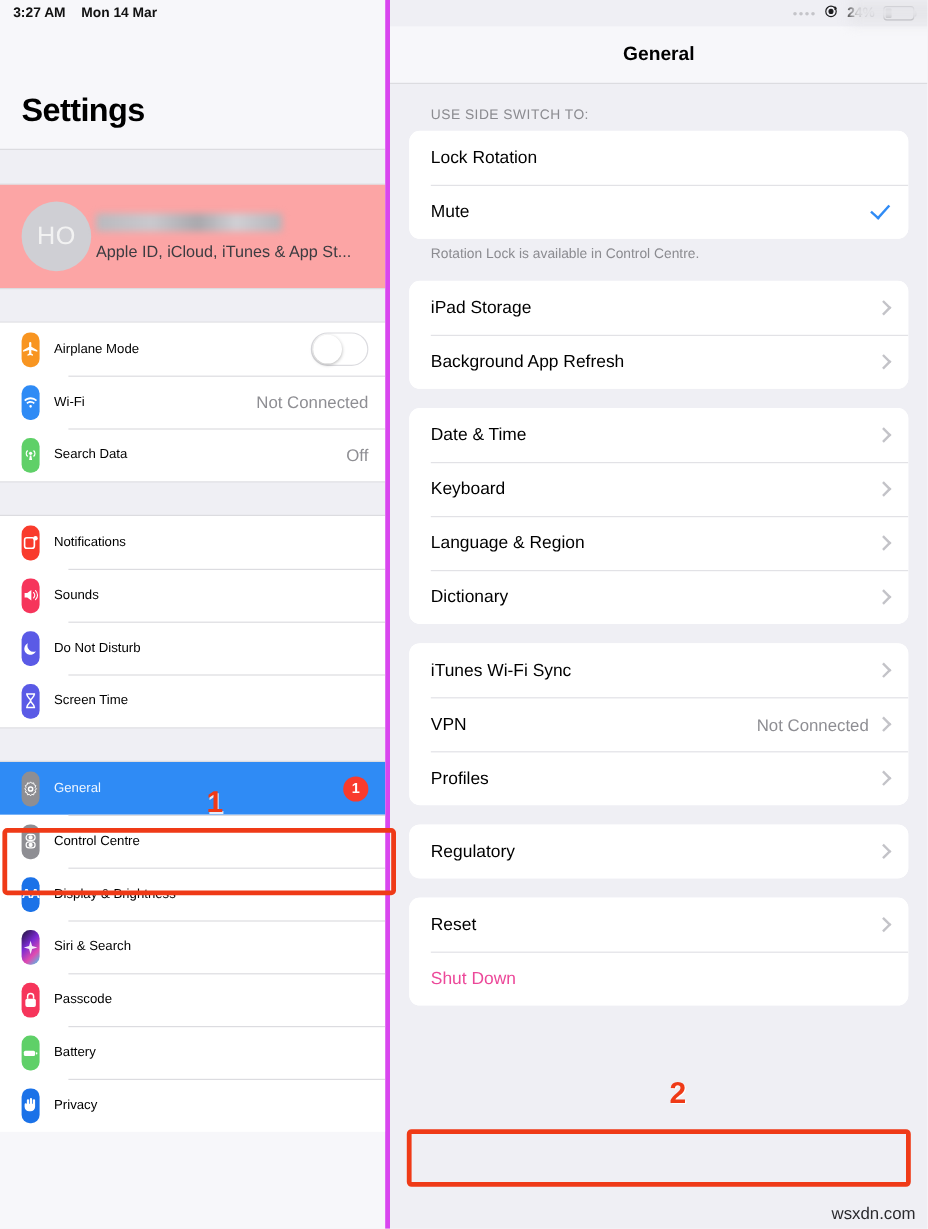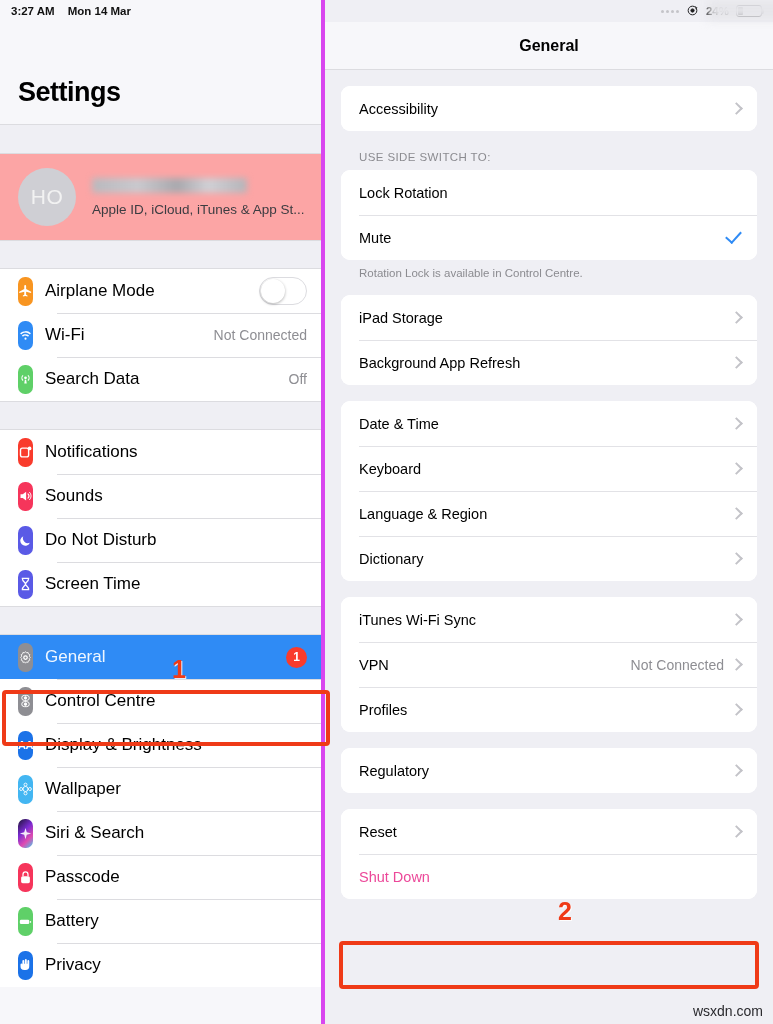--- a/index.html
+++ b/index.html
@@ -51,21 +51,21 @@
     height: 86px; padding-left: 18px;
     background: #fca5a5;
   }
   .avatar {
     width: 58px; height: 58px; border-radius: 50%;
     background: #cfcfd4; color: #f2f2f2;
     display: flex; align-items: center; justify-content: center;
     font-size: 21px; letter-spacing: 0.5px;
     flex: none;
   }
-  .profile-text { margin-left: 16px; }
+  .profile-text { margin-left: 4px; }
   .profile-name-blur {
     width: 155px; height: 15px; border-radius: 2px;
     background: linear-gradient(90deg,#b9b9be 0%, #c9c9ce 30%, #a8a8ad 55%, #d0d0d5 75%, #b4b4b9 100%);
     filter: blur(3px);
     margin-bottom: 9px;
   }
   .profile-sub { font-size: 13.5px; color: #3c3c41; }
 
   .row {
     display: flex; align-items: center;
@@ -78,21 +78,21 @@
     content:""; position:absolute; left:57px; right:0; top:0;
     height:1px; background:#dcdce0;
   }
   .app-icon {
     width: 15px; height: 29px; border-radius: 7px;
     flex: none; margin-right: 12px;
     display: flex; align-items: center; justify-content: center;
     color: #fff;
   }
   .app-icon svg { display:block; }
-  .row-label { font-size: 17px; color: #000; }
+  .row-label { font-size: 11px; color: #000; }
   .row-value { margin-left: auto; font-size: 14px; color: #8e8e93; }
 
   .toggle {
     margin-left: auto;
     width: 48px; height: 28px; border-radius: 14px;
     background: #fff; border: 1px solid #dcdce0;
     position: relative;
   }
   .toggle .knob {
     position: absolute; top: 1px; left: 1px;
@@ -346,32 +346,20 @@
             </svg>
         </div>
         <span class="row-label">Control Centre</span>
       </div>
 
       <div class="row">
         <div class="app-icon" style="background:#1b72e8;font-size:11px;font-weight:bold;letter-spacing:-.5px">AA</div>
         <span class="row-label">Display &amp; Brightness</span>
       </div>
 
-      <div class="row">
-        <div class="app-icon" style="background:#43b6f2">
-          <svg width="18" height="18" viewBox="0 0 24 24" fill="none" stroke="#fff" stroke-width="1.4">
-              <circle cx="12" cy="12" r="4"></circle>
-              <circle cx="12" cy="5" r="2.4"></circle>
-              <circle cx="12" cy="19" r="2.4"></circle>
-              <circle cx="5" cy="12" r="2.4"></circle>
-              <circle cx="19" cy="12" r="2.4"></circle>
-            </svg>
-        </div>
-        <span class="row-label">Wallpaper</span>
-      </div>
 
       <div class="row">
         <div class="app-icon" style="background:linear-gradient(135deg,#1b1433 0%,#7a2ad1 40%,#e04bb0 70%,#3ad0f0 100%)">
           <svg width="17" height="17" viewBox="0 0 24 24" fill="#fff" opacity=".9">
               <path d="M12 3l2 7 7 2-7 2-2 7-2-7-7-2 7-2z"></path>
             </svg>
         </div>
         <span class="row-label">Siri &amp; Search</span>
       </div>
 
@@ -429,26 +417,20 @@
         <span class="battery-fill" id="batt-fill" style="width: 24%;"></span>
       </span>
     </div>
 
     <div class="detail-navbar">
       <span>General</span>
     </div>
 
     <div class="detail-scroll">
 
-      <div class="group group-top">
-        <div class="drow">
-          <span class="drow-label">Accessibility</span>
-          <span class="chev"></span>
-        </div>
-      </div>
 
       <div class="grp-header">USE SIDE SWITCH TO:</div>
       <div class="group">
         <div class="drow">
           <span class="drow-label">Lock Rotation</span>
         </div>
         <div class="drow">
           <span class="drow-label">Mute</span>
           <span class="check"></span>
         </div>

